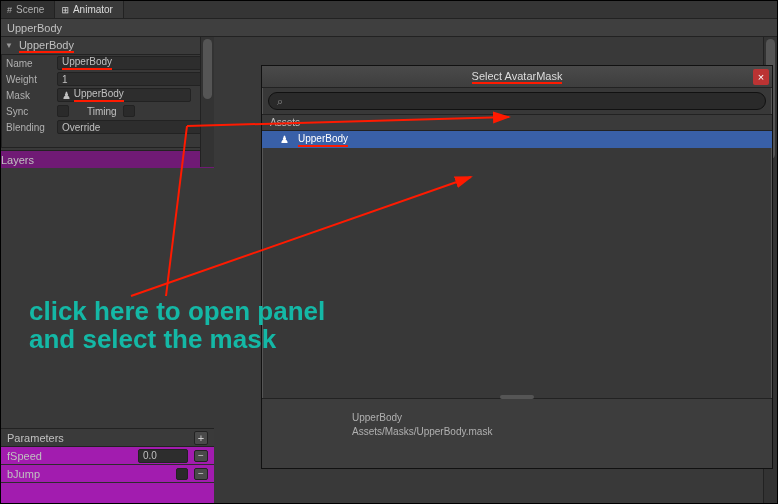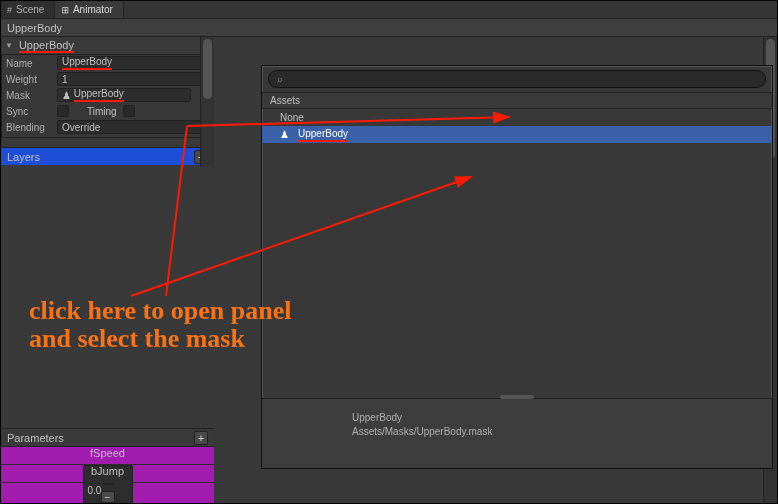--- a/index.html
+++ b/index.html
@@ -95,30 +95,30 @@
   .layers-panel {
     width: 213px;
     position: absolute;
     left: 0;
     top: 36px;
   }
   .props {
     background: #383838;
     border: 1px solid #222;
     border-top: none;
-    padding-bottom: 2px;
+    padding-bottom: 12px;
   }
   .layers-row {
-    background: #1d4ed8;
+    background: #701a75;
     border-top: 1px solid #222;
     height: 18px;
     display: flex;
     align-items: center;
-    padding: 0 6px;
-    margin-top: 9px;
+    padding: 0 0;
+    margin-top: 2px;
   }
   .plus {
     margin-left: auto;
     width: 14px; height: 14px;
     background: #4a4a4a;
     border: 1px solid #222;
     border-radius: 2px;
     display: flex; align-items:center; justify-content:center;
     font-size: 11px; color:#ccc;
   }
@@ -152,21 +152,20 @@
     height: 18px;
     display: flex; align-items: center;
     padding: 0 6px;
     border-bottom: 1px solid #222;
   }
   .param-row {
     display: flex; align-items: center;
     height: 18px; padding: 0 6px;
     gap: 6px;
     border-bottom: 1px solid #2d2d2d;
-    flex-direction: column;
   }
   .param-row .field { width: 50px; flex: 0 0 50px; }
   .minus {
     width: 14px; height: 12px;
     background: #4a4a4a; border:1px solid #222; border-radius:2px;
     display:flex;align-items:center;justify-content:center;
     font-size: 10px; color:#ccc;
   }
 
   
@@ -246,22 +245,22 @@
 
   
   .red-under {
     border-bottom: 2px solid #ff1a00;
     display:inline-block;
     line-height: 12px;
   }
   .anno-text {
     position: absolute;
     left: 28px; top: 296px;
-    color: #f97316;
-    font-family: Liberation Serif, serif;
+    color: #14b8a6;
+    font-family: Liberation Sans, sans-serif;
     font-size: 26px;
     font-weight: bold;
     line-height: 28px;
     pointer-events: none;
   }
   svg.overlay {
     position: absolute; left:0; top:0;
     width: 778px; height: 504px;
     pointer-events: none;
   }
@@ -350,31 +349,32 @@
   </div>
   <div class="param-row">
     <span style="flex:1">bJump</span>
     <div class="checkbox"></div>
     <div class="minus">−</div>
   </div>
   <div style="height:20px"></div>
 </div>
 
 <div class="popup">
+  <div class="popup-title">
+    <span><span class="red-under">Select AvatarMask</span></span>
+    <div class="popup-close">×</div>
+  </div>
   <div class="popup-search">
     <div class="search-field">
       <span>⌕</span>
       <span></span>
     </div>
   </div>
   <div class="popup-body">
     <div class="assets-tab">Assets</div>
-    <div class="asset-row">
-      <span>None</span>
-    </div>
     <div class="asset-row selected">
       <span class="asset-icon">♟</span>
       <span><span class="red-under">UpperBody</span></span>
     </div>
   </div>
   <div class="popup-footer">
     <div class="grip"></div>
     <div>UpperBody</div>
     <div>Assets/Masks/UpperBody.mask</div>
   </div>

